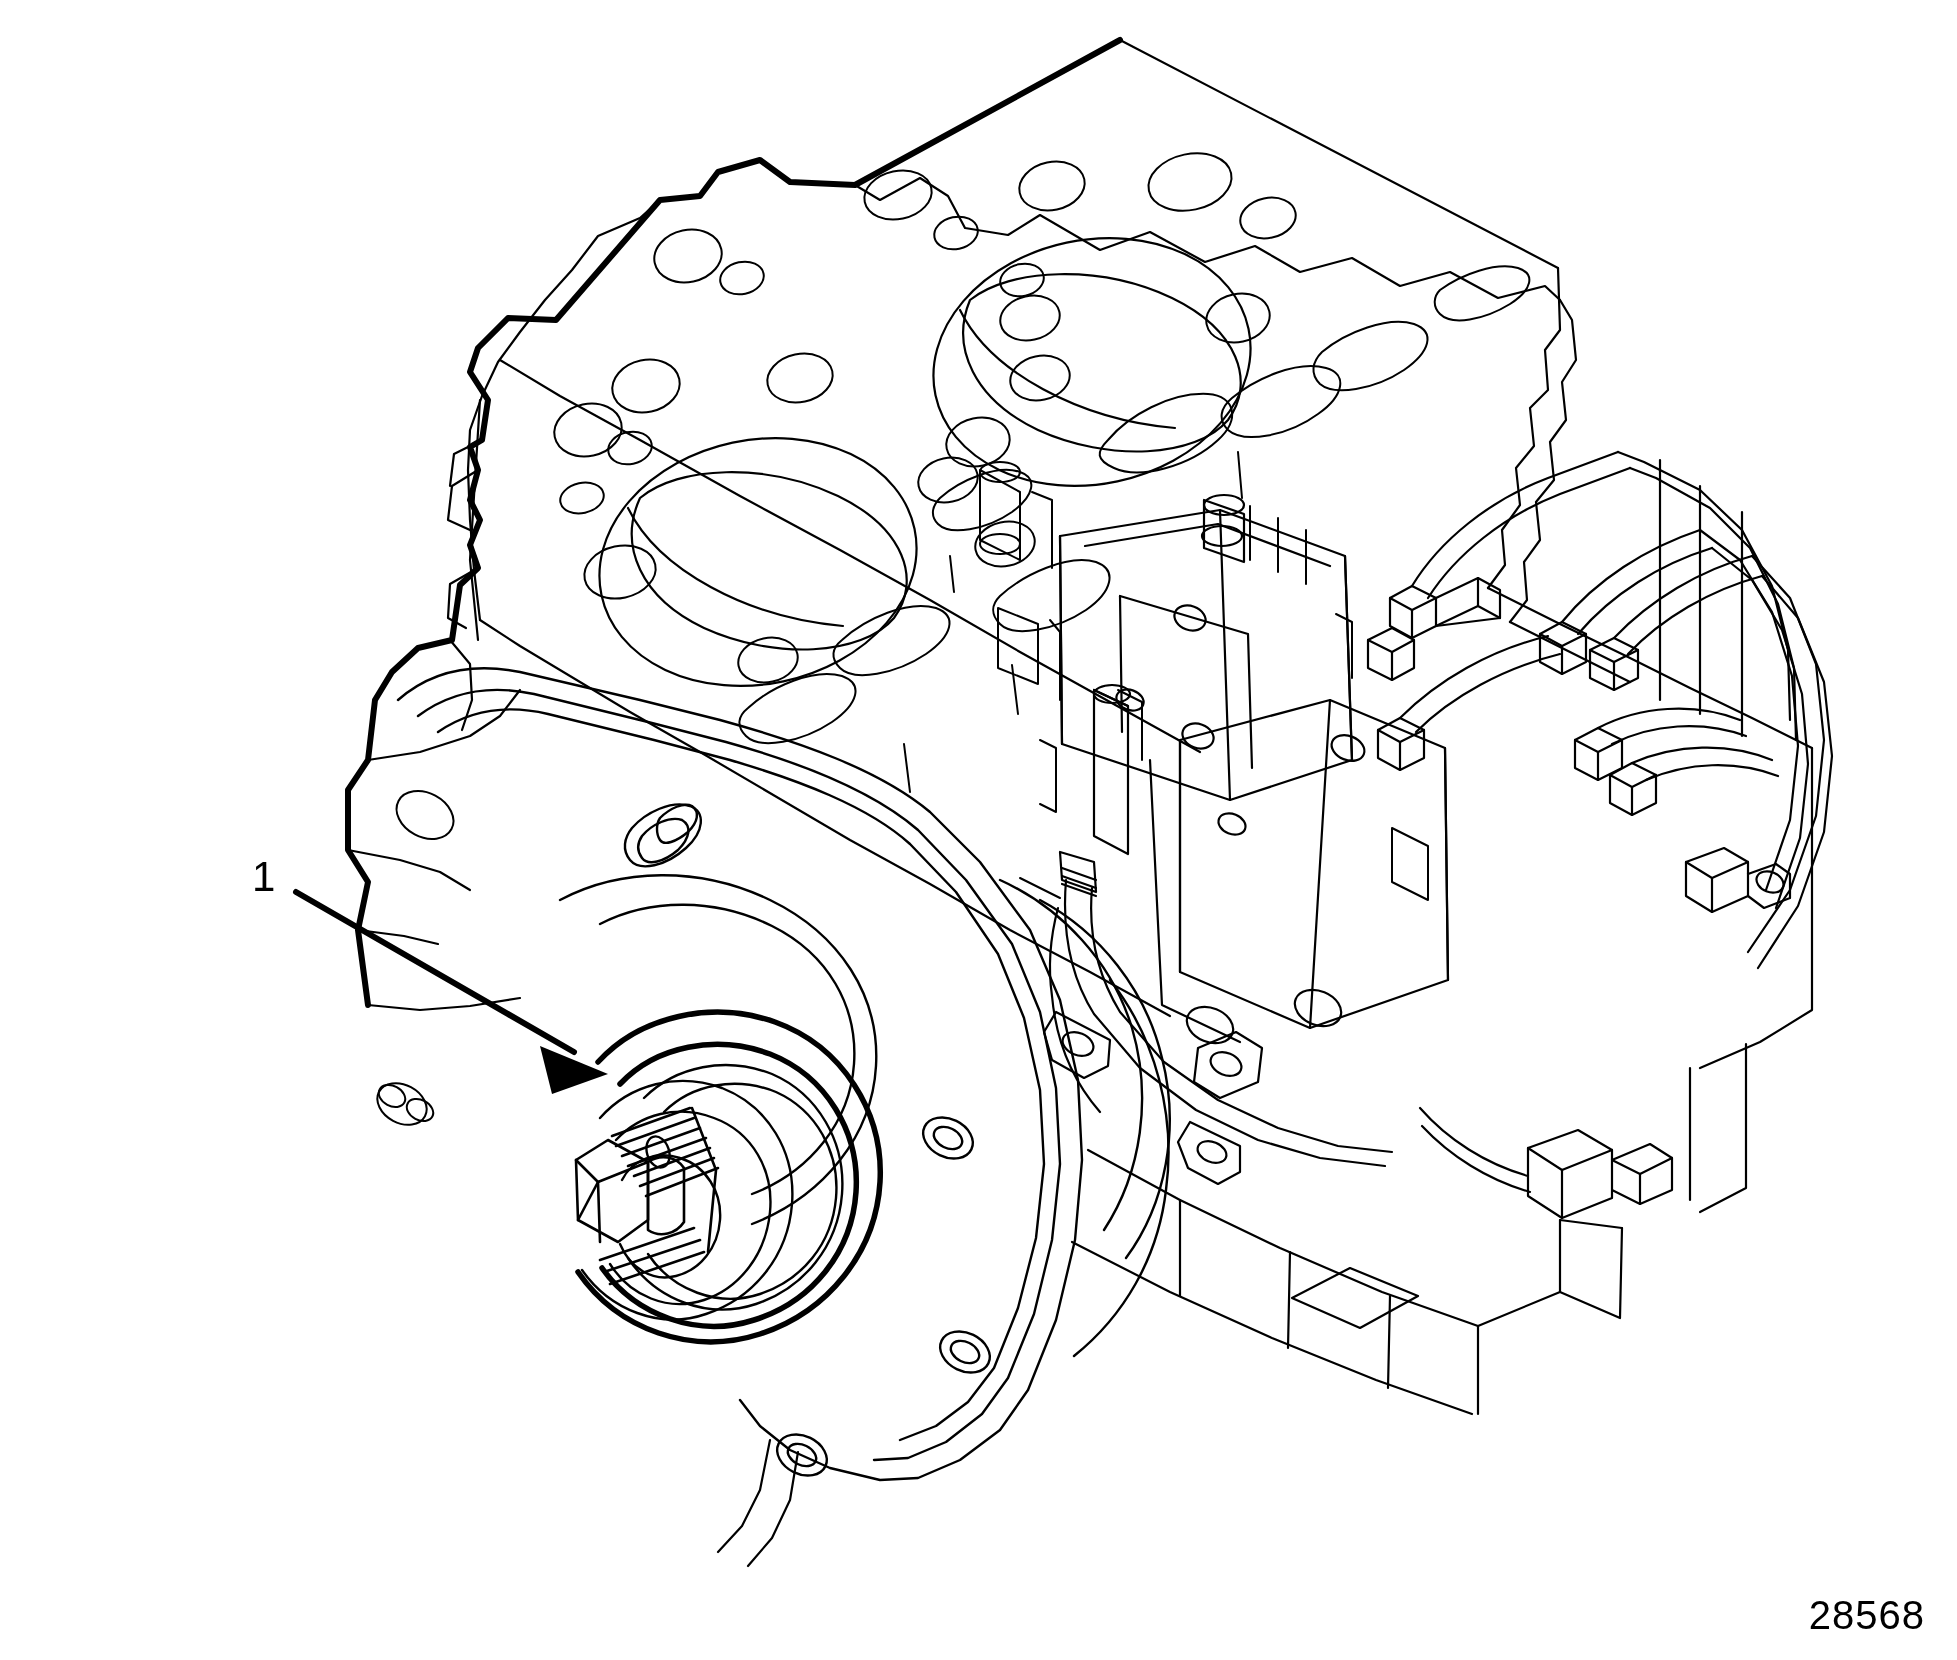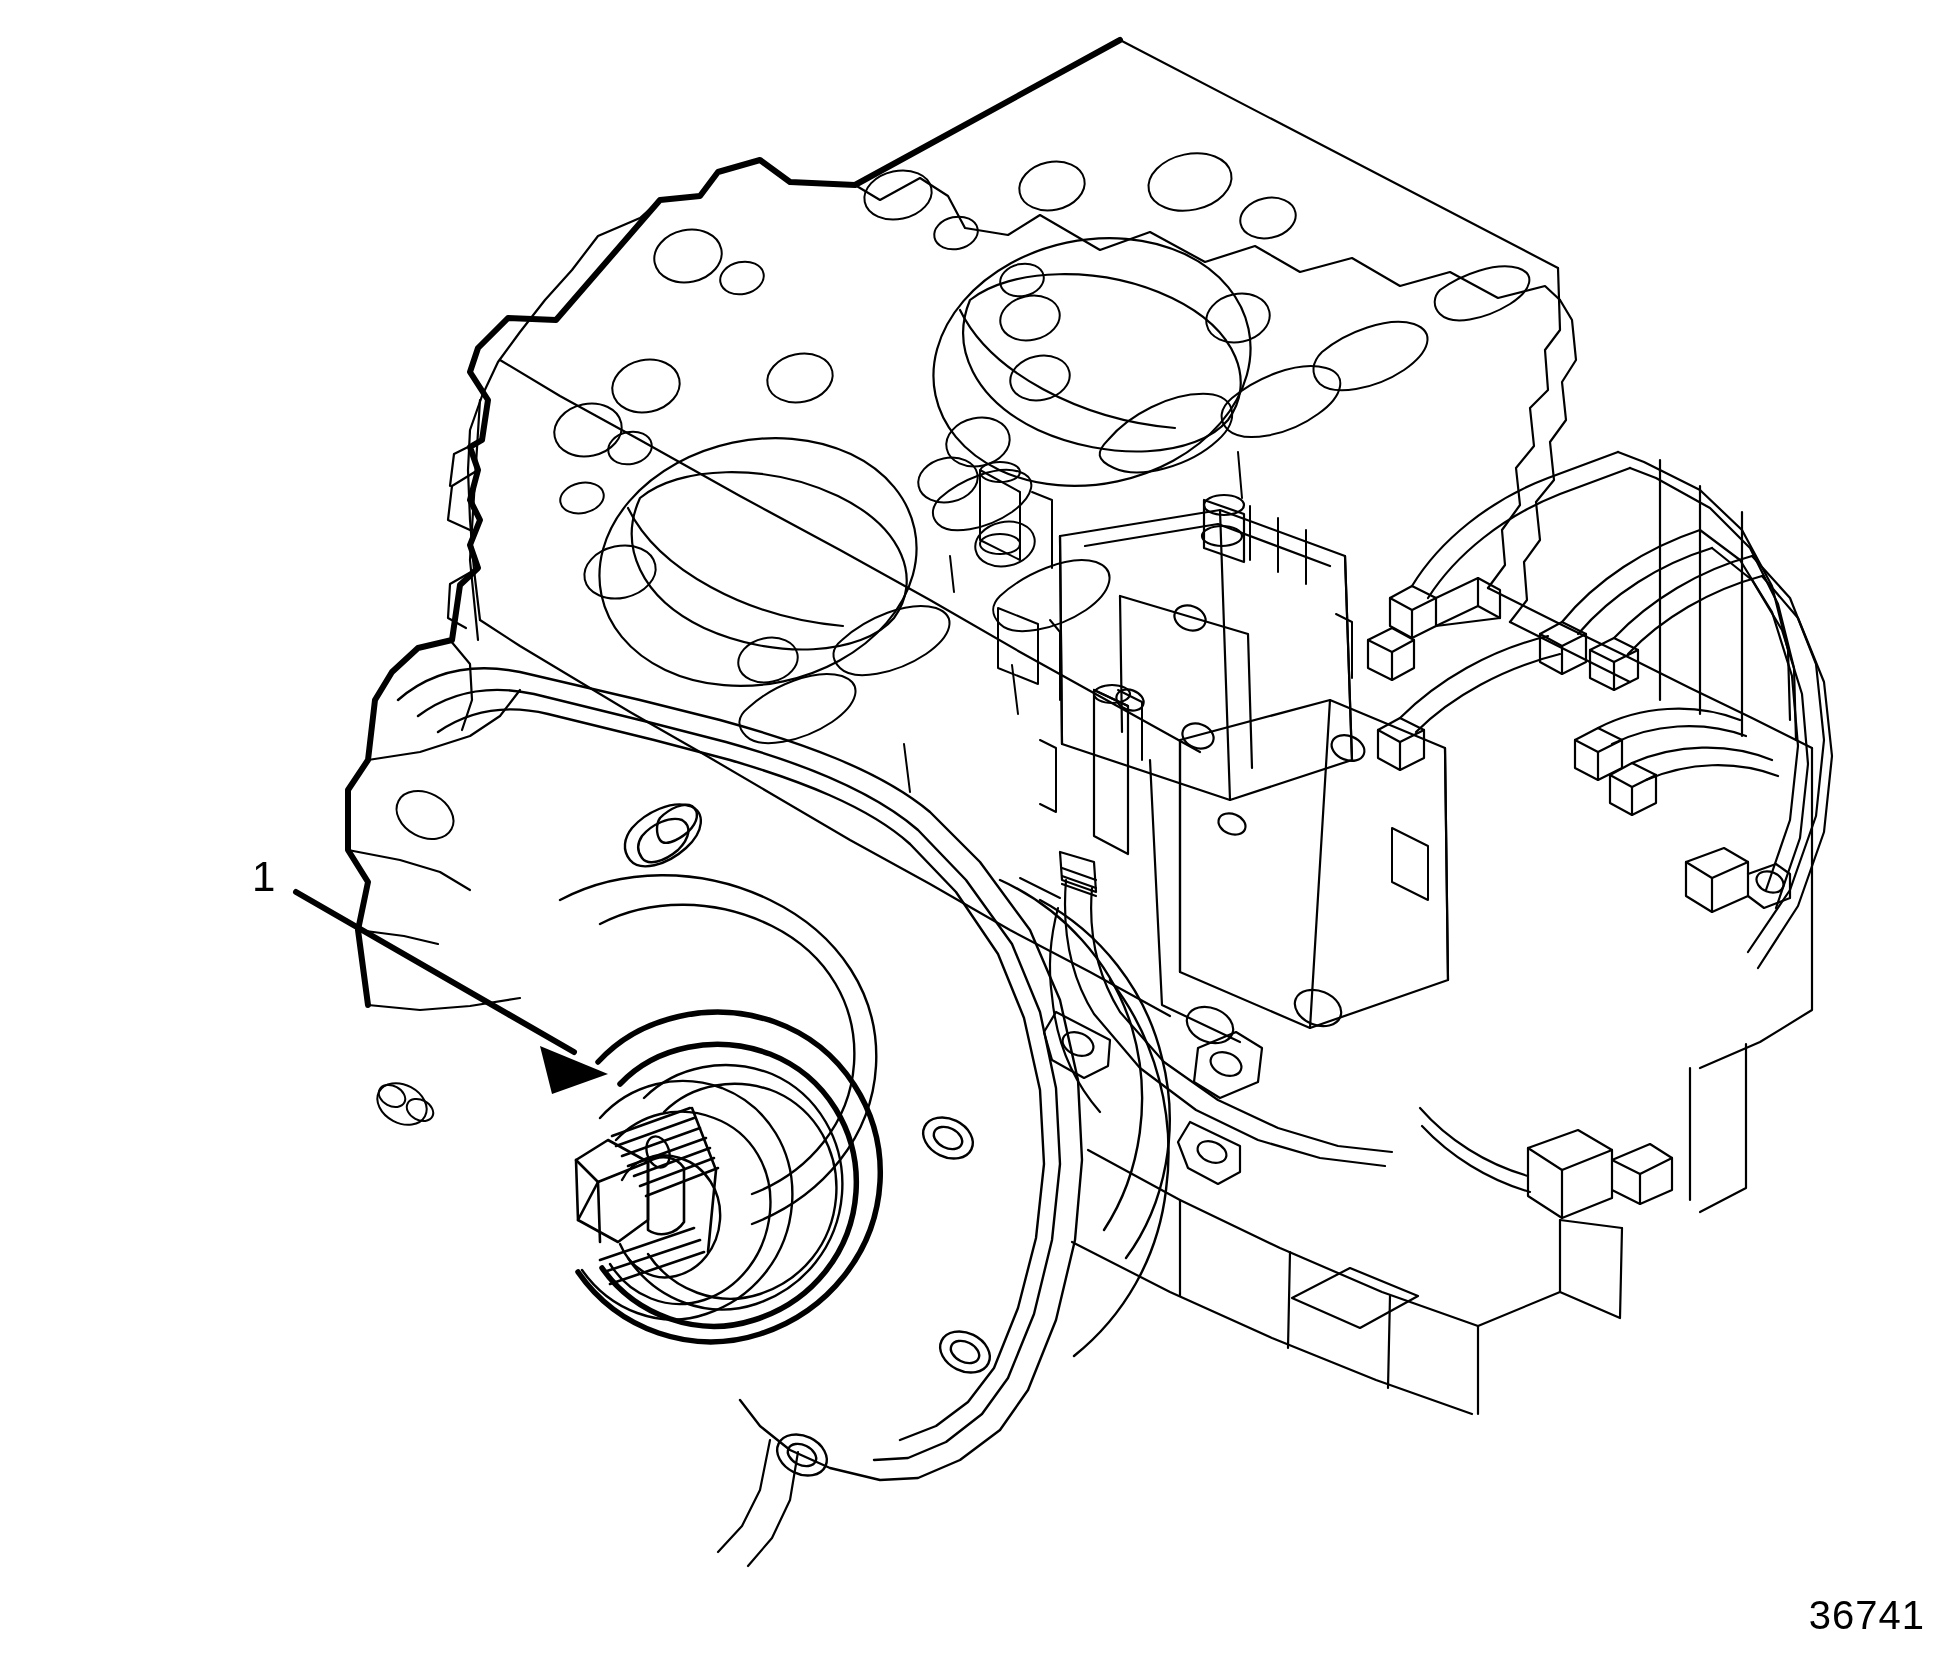--- a/index.html
+++ b/index.html
@@ -429,15 +429,15 @@
       </g>
       <g stroke="none" fill="#000000">
         <polygon points="608,1074 540,1046 552,1094"></polygon>
       </g>
 
     </g>
   </svg>
 
   <div class="callout-number" id="callout-1-label">1</div>
 
-  <div id="figure-number">36741</div>
+  <div id="figure-number">28568</div>
 
 </div>
 
 </body></html>

